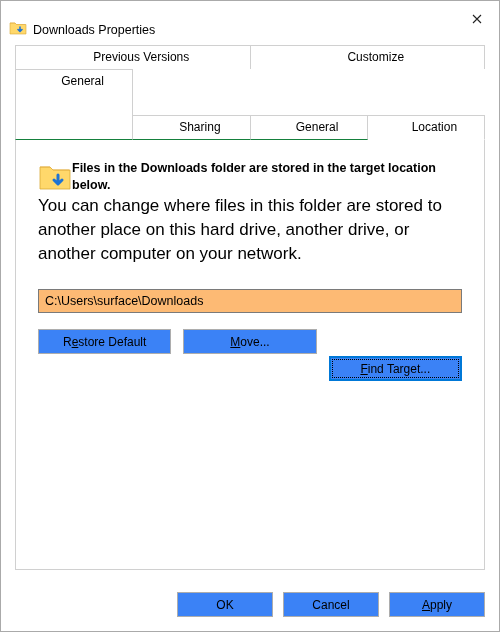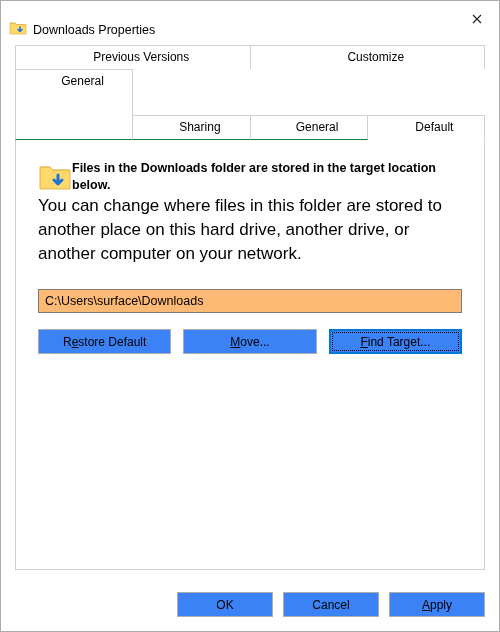--- a/index.html
+++ b/index.html
@@ -124,20 +124,21 @@
     font-size: 12px;
     font-family: inherit;
     cursor: default;
     padding: 0;
   }
   .btn.focus {
     outline: 1px dotted #000;
     outline-offset: -4px;
     border-color: #0078d7;
     box-shadow: inset 0 0 0 1px #0078d7;
+    margin-top: 27px;
   }
   .u { text-decoration: underline; }
 
   
   .dlg-buttons {
     display: flex;
     justify-content: flex-end;
     gap: 10px;
     padding: 10px 14px 14px 32px;
   }
@@ -181,21 +182,21 @@
   <div class="tab-area">
     <div class="tab-rows">
       <div class="tab-row top">
         <div class="tab">Previous Versions</div>
         <div class="tab">Customize</div>
       </div>
       <div class="tab-row bottom">
         <div class="tab">General</div>
         <div class="tab">Sharing</div>
         <div class="tab">General</div>
-        <div class="tab active">Default</div>
+        <div class="tab active">Location</div>
       </div>
     </div>
   </div>
 
   <div class="panel">
     <div class="desc-row">
       <span class="folder-icon-big">
         <svg viewBox="0 0 34 34" width="34" height="34">
           <path d="M2 7 h10 l3 3 H32 V29 H2 Z" fill="#ffd86b" stroke="#d9a935" stroke-width="0.8"></path>
           <path d="M2 7 h10 l3 3 H31" fill="none" stroke="#e8b44a" stroke-width="0.8"></path>

